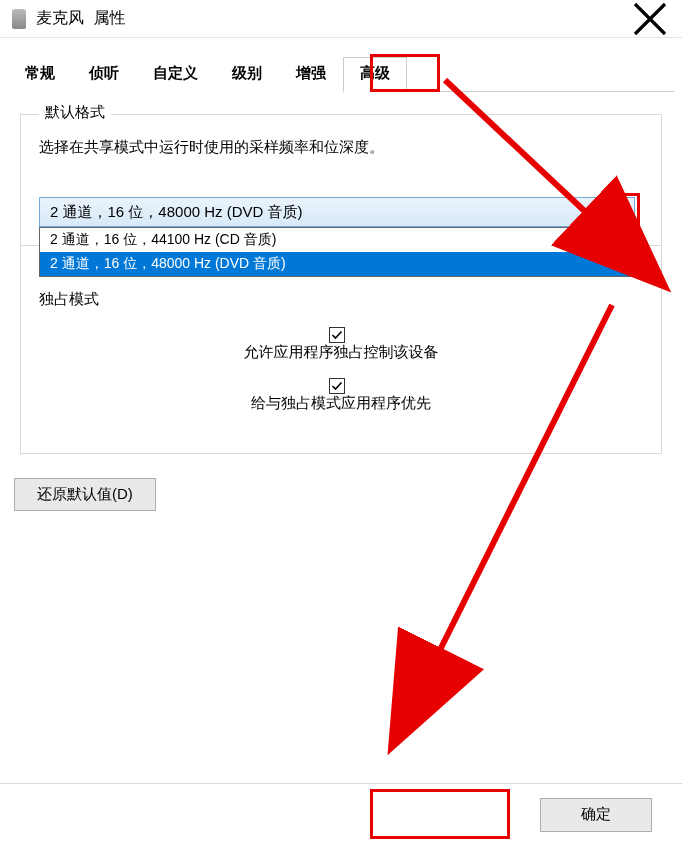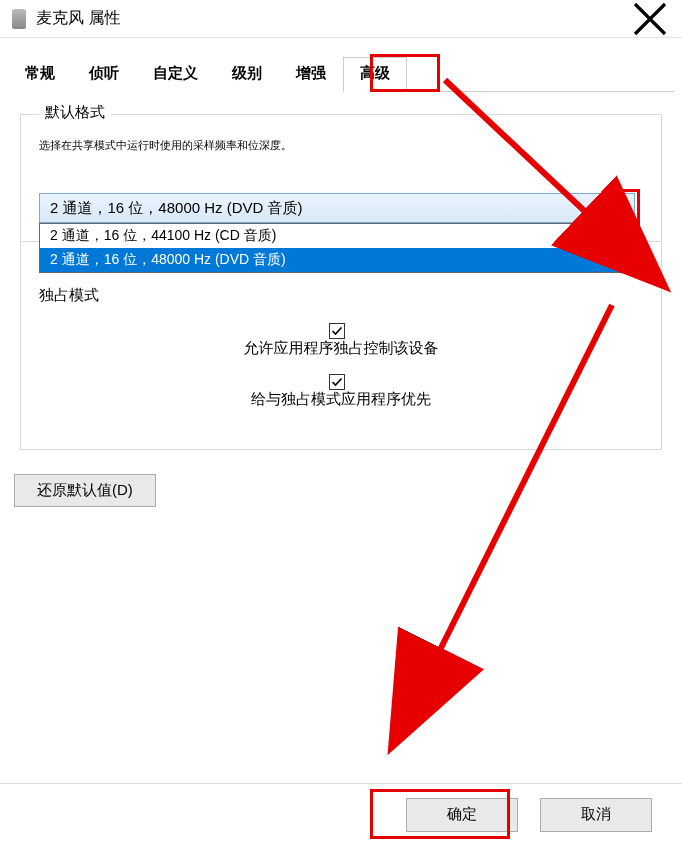--- a/index.html
+++ b/index.html
@@ -14,20 +14,21 @@
     overflow: hidden;
     position: relative;
   }
   .window { width: 682px; height: 845px; background: #fff; }
   .titlebar {
     height: 38px;
     display: flex;
     align-items: center;
     padding: 0 12px;
     border-bottom: 1px solid #e5e5e5;
+    font-family: Liberation Mono, monospace;
   }
   .titlebar .mic-icon {
     width: 14px; height: 20px;
     margin-right: 10px;
     background: linear-gradient(#bbb,#888);
     border-radius: 3px 3px 2px 2px;
     position: relative;
   }
   .titlebar .title { font-size: 16px; }
   .titlebar .close {
@@ -75,21 +76,21 @@
     position: relative;
   }
   .group-title {
     position: relative;
     top: -12px;
     background: #fff;
     display: inline-block;
     padding: 0 6px;
     font-size: 15px;
   }
-  .desc { font-size: 11px; margin: 4px 0 40px 0; }
+  .desc { font-size: 15px; margin: 4px 0 40px 0; }
   .combo-wrap { position: relative; }
   .combo {
     display: flex;
     border: 1px solid #7aa8d8;
     background: linear-gradient(#eaf3fb,#d8e9f8);
     height: 30px;
     align-items: center;
     cursor: pointer;
   }
   .combo .sel {
@@ -260,21 +261,20 @@
         <span>给与独占模式应用程序优先</span>
       </div>
     </div>
 
     <button class="restore-btn">还原默认值(D)</button>
   </div>
 
   <div class="footer">
     <div class="btn-highlight" style="right:172px; bottom:6px;"></div>
     <button class="btn">确定</button>
-    <button class="btn">取消</button>
   </div>
 
   <svg class="arrow-layer" width="682" height="845">
     <defs>
       <marker id="ah" markerWidth="22" markerHeight="22" refX="6" refY="11" orient="auto">
         <path d="M0,3 L0,19 L20,11 Z" fill="#e60000"></path>
       </marker>
     </defs>
     <line x1="445" y1="80" x2="610" y2="235" stroke="#e60000" stroke-width="6" marker-end="url(#ah)"></line>
     <line x1="612" y1="305" x2="425" y2="680" stroke="#e60000" stroke-width="6" marker-end="url(#ah)"></line>

